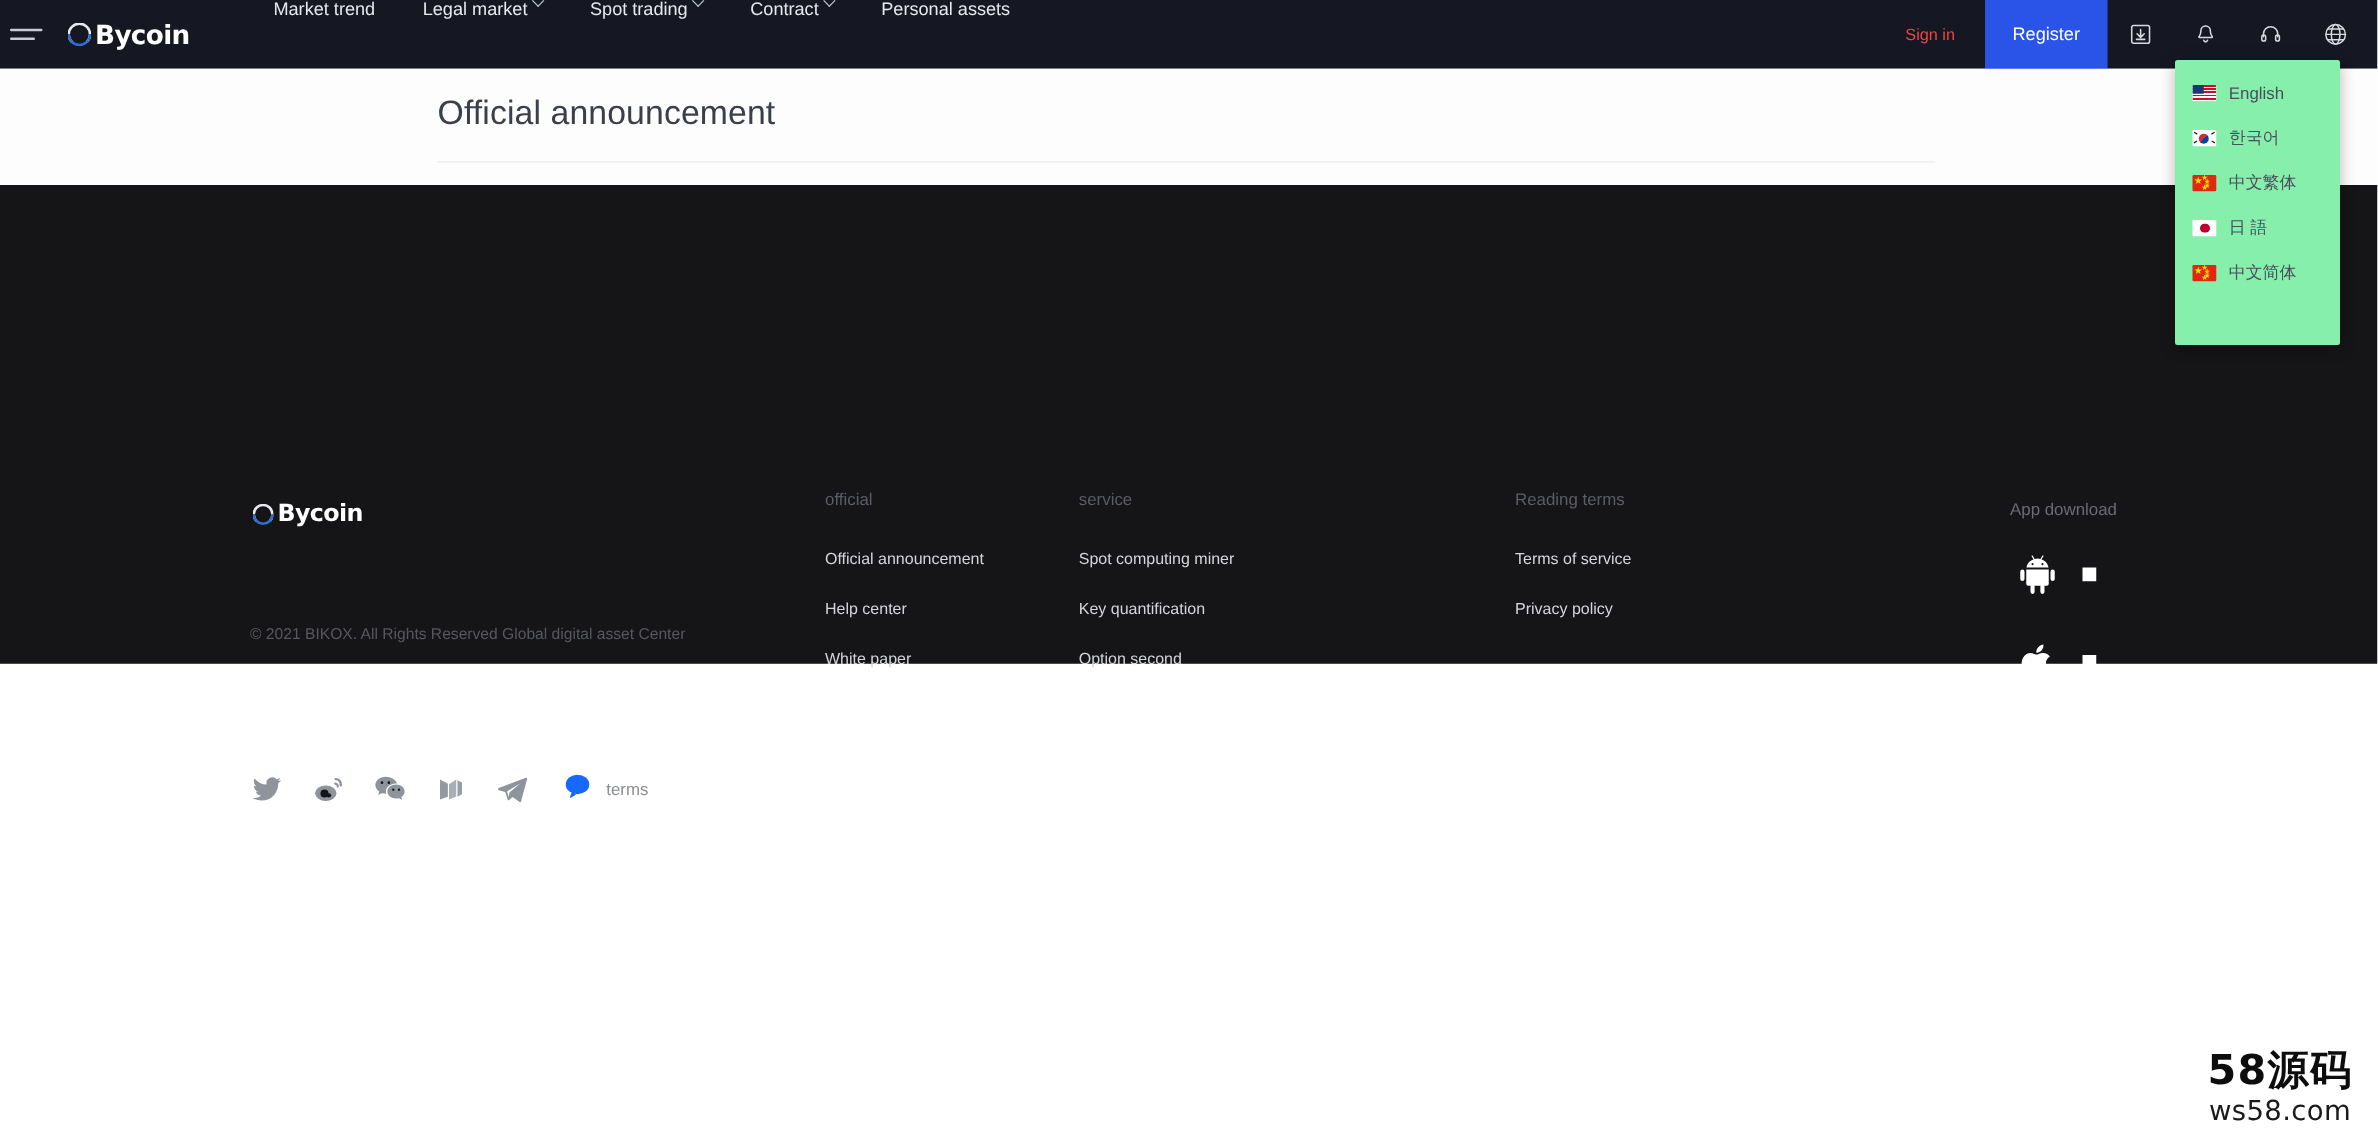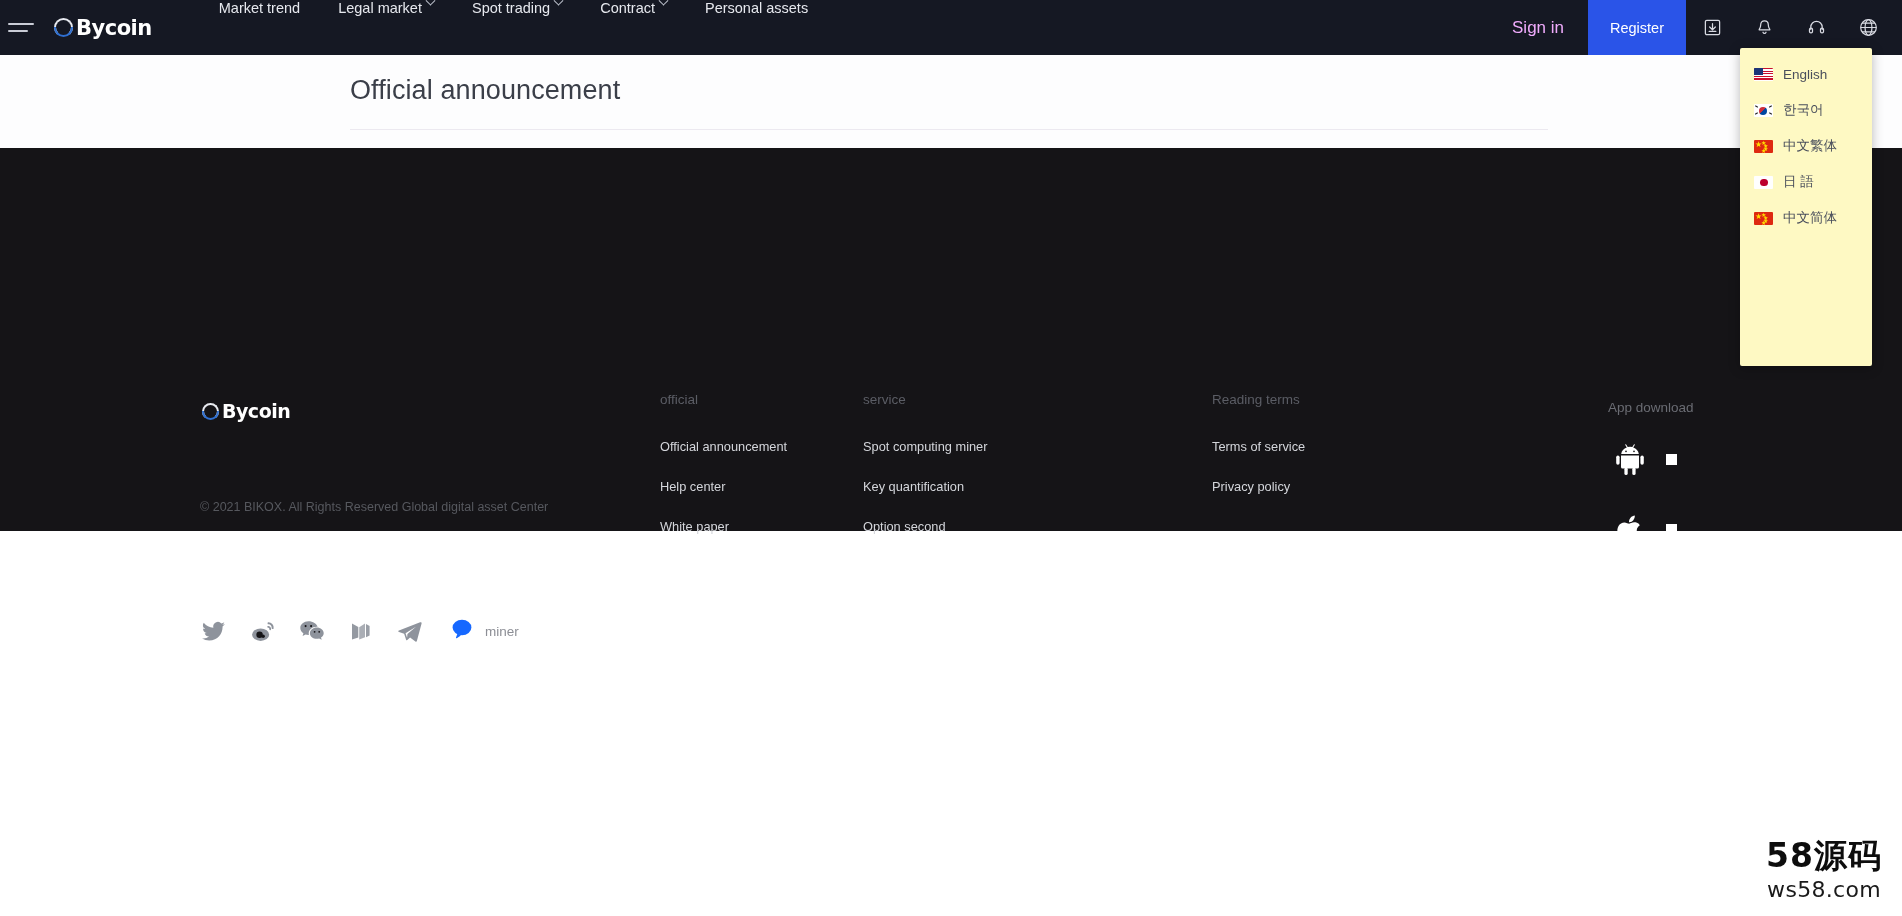--- a/index.html
+++ b/index.html
@@ -57,39 +57,39 @@
     display:inline-block; width: 7px; height: 7px;
     border-right: 1.4px solid #bfc4cf; border-bottom: 1.4px solid #bfc4cf;
     transform: rotate(45deg) translate(-2px,-2px);
   }
 
   .header-right {
     position: absolute; right: 0; top: 0; height: 55px;
     display: flex; align-items: center; gap: 0;
   }
   .signin {
-    color: #f0abfc; font-size: 17px; cursor: pointer; padding: 0 14px; text-align: center;
+    color: #ef4444; font-size: 13px; cursor: pointer; padding: 0 14px; text-align: center;
   }
   .register-btn {
     background: #2A54E8; color: #fff; border: none;
     font-family: "Liberation Sans", sans-serif;
     font-size: 14.5px; border-radius: 4px;
     padding: 24px 22px; cursor: pointer; margin-left: 10px;
   }
   .hicon {
     width: 52px; height: 55px; display: flex; align-items: center; justify-content: center;
     cursor: pointer;
   }
   .hicon svg { display: block; }
 
   
   .lang-menu {
     position: absolute; left: 1740px; top: 48px;
-    width: 132px; height: 318px;
-    background: #fef9c3;
+    width: 132px; height: 228px;
+    background: #86efac;
     box-shadow: 0 2px 12px rgba(0,0,0,0.28);
     border-radius: 2px;
     padding-top: 8px;
     z-index: 50;
   }
   .lang-item {
     display: flex; align-items: center; gap: 10px;
     height: 36px; padding-left: 14px; cursor: pointer;
   }
   .flag { width: 19px; height: 13px; flex: 0 0 19px; border-radius: 1px; overflow: hidden; position: relative; }
@@ -431,21 +431,21 @@
           <path d="M22.2 3.2 1.9 11c-.9.35-.88 1.3.04 1.58l4.9 1.52 1.9 5.77c.22.63.62.78 1.12.33l2.7-2.4 5.1 3.78c.7.5 1.3.22 1.47-.66L23.6 4.4c.2-1-.46-1.5-1.4-1.2zM8.2 13.6l10-6.2-8.2 7.1-.3 3.6z"></path>
         </svg>
       </span>
 
       <span class="help-wrap">
         <svg width="34" height="30" viewBox="0 0 34 30">
           <path d="M12 26c-.6 0-.9-.6-.6-1.1l1.8-3a9.4 7.6 0 1 1 8.6-.7c-1.5.9-3.3 1.4-5.2 1.4-.8 0-1.6-.1-2.3-.27L12 26z" fill="#ffffff" opacity="0.9"></path>
           <ellipse cx="13" cy="11.5" rx="9.4" ry="7.8" fill="#1668ff"></ellipse>
           <path d="M8.6 17.2 7 21.6c-.2.55.3.95.78.64l4.1-2.7z" fill="#1668ff"></path>
         </svg>
-        <span class="help-label">miner</span>
+        <span class="help-label">terms</span>
       </span>
     </div>
   </div>
 
   <div class="watermark">
     <div class="wm-cn">58源码</div>
     <div class="wm-en">ws58.com</div>
   </div>
 
 </div>

